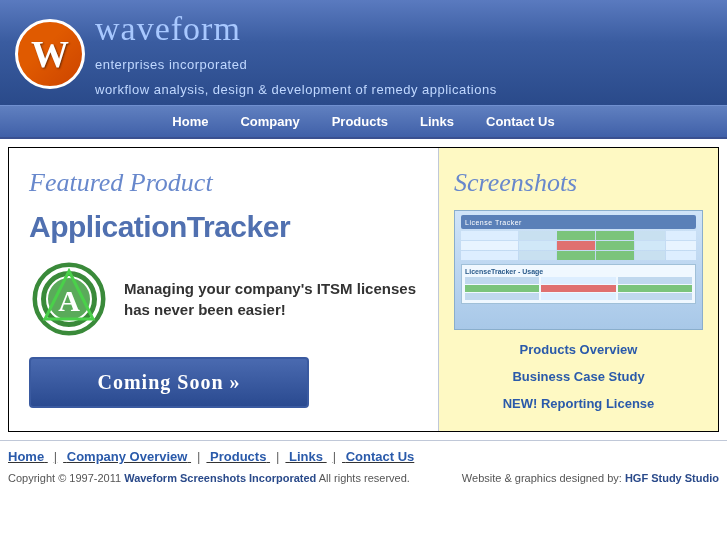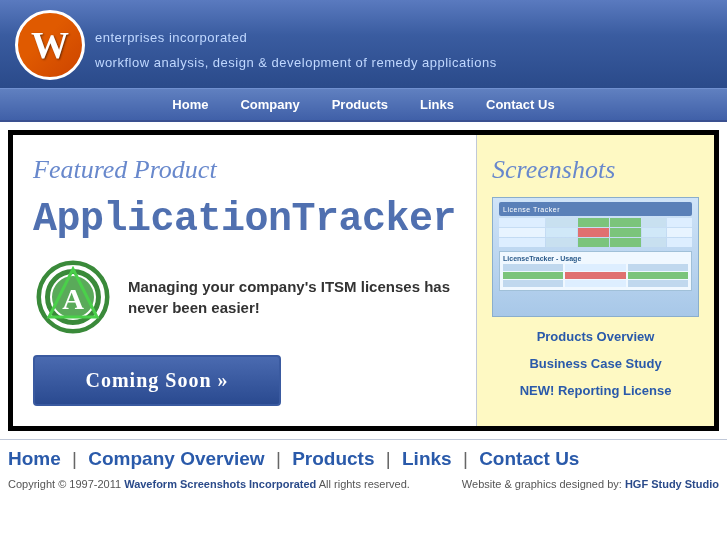--- a/index.html
+++ b/index.html
@@ -70,42 +70,42 @@
       font-weight: bold;
       cursor: pointer;
       text-decoration: none;
       padding: 2px 6px;
     }
 
     
     #main {
       display: flex;
       background: #f0f4f8;
-      border: 5px solid #000000;
+      border: 1px solid #000000;
       margin: 8px;
     }
 
     
     #featured {
       flex: 0 0 430px;
       background: #fff;
       padding: 20px 20px 20px 20px;
       border-right: 1px solid #c0c8d8;
     }
     .featured-title {
       font-size: 26px;
       color: #6888cc;
       font-family: Georgia, serif;
       margin-bottom: 12px;
       font-style: italic;
     }
     .app-tracker-title {
-      font-size: 40px;
+      font-size: 30px;
       color: #2a3a70;
-      font-family: Liberation Mono, monospace;
+      font-family: Liberation Sans, sans-serif;
       margin-bottom: 15px;
       letter-spacing: -0.5px;
     }
     .app-tracker-title span {
       font-weight: bold;
       color: #5070b0;
     }
     .product-info {
       display: flex;
       align-items: center;
@@ -118,21 +118,21 @@
       flex-shrink: 0;
     }
     .product-desc {
       font-size: 15px;
       color: #333;
       font-weight: bold;
       line-height: 1.4;
     }
     .coming-soon-btn {
       display: block;
-      width: 248px;
+      width: 280px;
       background: linear-gradient(180deg, #4a6ab0 0%, #2a4a90 100%);
       color: #fff;
       text-align: center;
       font-size: 20px;
       font-weight: bold;
       font-family: Georgia, serif;
       padding: 12px 20px;
       border: 2px solid #3a5aa0;
       border-radius: 4px;
       cursor: pointer;
@@ -173,22 +173,23 @@
       font-weight: bold;
       text-align: center;
       cursor: pointer;
       text-decoration: none;
     }
 
     
     #footer-nav {
       padding: 8px 8px 4px 8px;
       border-top: 1px solid #c0c8d8;
-      font-size: 19px;
+      font-size: 13px;
       color: #333;
+      text-decoration: underline;
     }
     #footer-nav a {
       color: #2a5aaa;
       text-decoration: none;
       font-weight: bold;
     }
     .footer-sep { color: #666; margin: 0 6px; }
 
     
     #copyright {
@@ -203,20 +204,23 @@
   </style>
 </head>
 <body>
 
 <div id="header">
   <div id="logo-container">
     <div class="logo-circle">
       <span class="logo-w">W</span>
     </div>
     <div class="logo-text-block">
+      <div class="logo-title">
+        <span>wave</span><span style="color:#a8c8ff; font-weight:normal;">form</span>
+      </div>
       <div class="logo-subtitle">enterprises incorporated</div>
       <div class="logo-subtitle">workflow analysis, design &amp; development of remedy applications</div>
     </div>
   </div>
 </div>
 
 <div id="nav">
   <a class="nav-item">Home</a>
   <a class="nav-item">Company</a>
   <a class="nav-item">Products</a>

